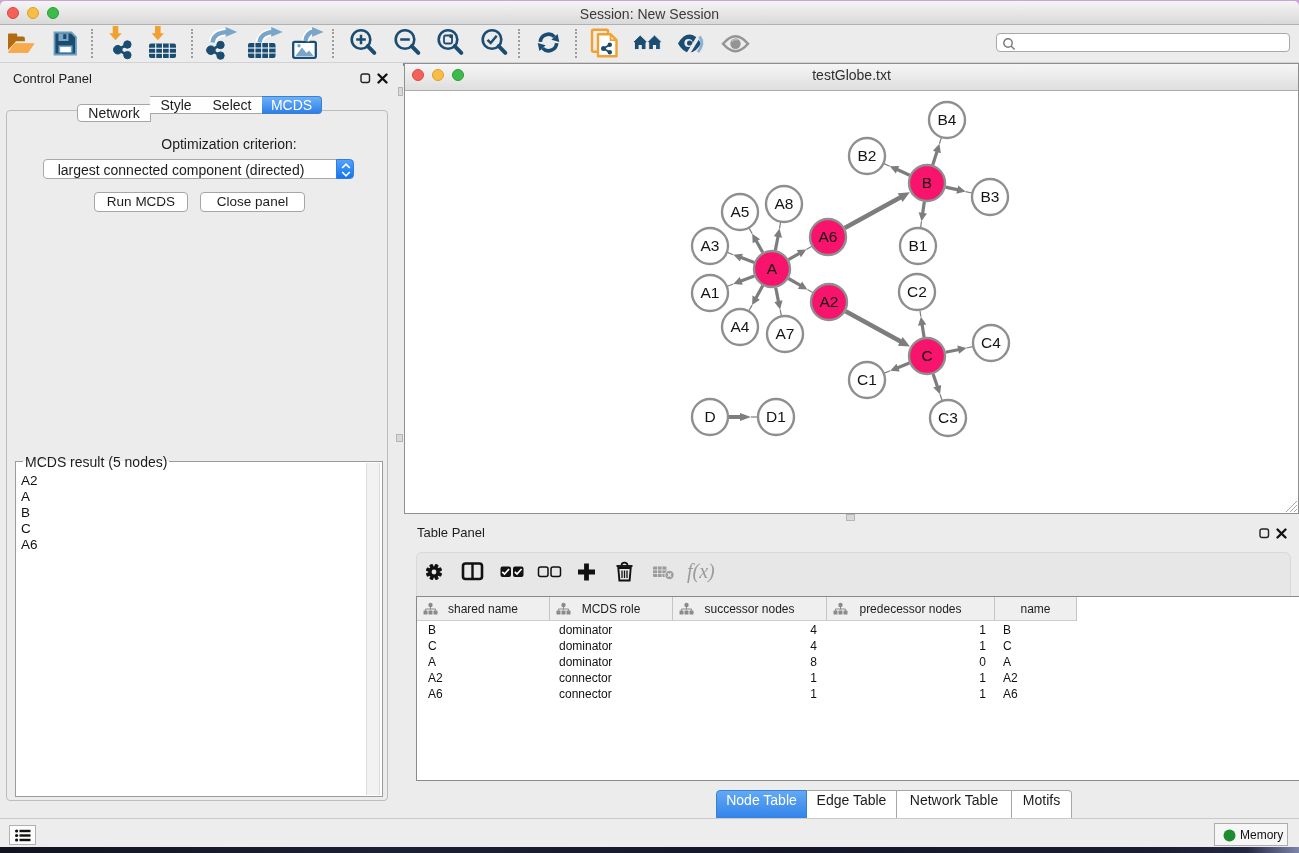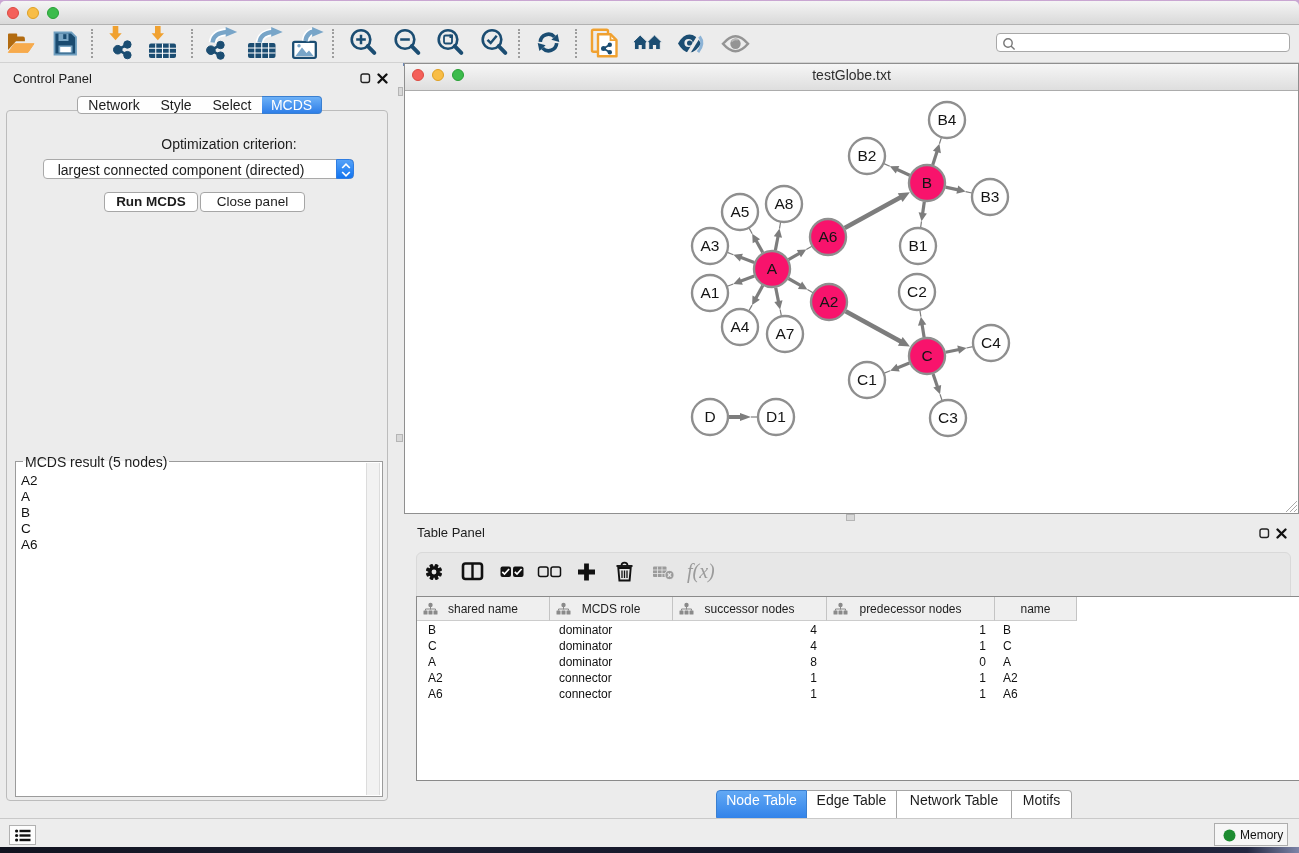--- a/index.html
+++ b/index.html
@@ -26,34 +26,34 @@
   .tsep { top:4px; width:0; height:29px; border-left:2px dotted #9d9d9d; position:absolute; }
   #searchbox { left:996px; top:8px; width:294px; height:19px; background:#fff;
     border:1px solid #a8a8a8; border-radius:4px; }
 
   
   #cp-title { left:13px; top:71px; font-size:13px; color:#1d1d1d; }
   #cp-box { left:6px; top:110px; width:382px; height:691px;
     border:1px solid #bcbcbc; border-radius:4px; background:#ececec; }
   .tab { top:96px; height:18px; background:#fefefe; border:1px solid #a6a6a6;
     font-size:14px; color:#1d1d1d; text-align:center; line-height:16.5px; z-index:5; }
-  #tab-network { left:77px;  width:74px; border-radius:4px 0 0 4px; }
+  #tab-network { left:77px;  width:74px; border-radius:4px 0 0 4px;margin-top:8px; }
   #tab-style   { left:150px; width:53px; border-left:none; }
   #tab-select  { left:202px; width:61px; border-left:none; }
   #tab-mcds    { left:262px; width:60px; border-left:none; border-radius:0 4px 4px 0;
     background:linear-gradient(#6db1f7,#2e7ee8); border-color:#3a7fd0; color:#fff; }
   #opt-label { left:6px; top:136px; width:446px; text-align:center; font-size:14px; color:#1c1c1c; }
   #dropdown { left:43px; top:159px; width:311px; height:20px; background:#fff;
     border:1px solid #a9a9a9; border-radius:4px; }
   #dropdown .dtext { left:0; top:1.5px; width:274px; text-align:center; font-size:14px; color:#1c1c1c; }
   #dd-btn { right:-1px; top:-1px; width:18px; height:20px; border-radius:0 4.5px 4.5px 0;
     background:linear-gradient(#55a2f8,#1174f0); border:1px solid #2f7de2; }
   .btn { top:192px; height:20px; background:#fff; border:1px solid #a6a6a6;
     border-radius:4px; font-size:13.5px; color:#1c1c1c; text-align:center; line-height:18px; }
-  #btn-run   { left:104px;  width:94px;font-weight:bold; }
+  #btn-run   { left:94px;  width:94px; }
   #btn-close { left:200px; width:105px; }
   #groupbox { left:15px; top:461px; width:368px; height:336px;
     border:1px solid #9b9b9b; background:#fff; }
   #gb-label { left:23px; top:454px; font-size:14px; color:#1c1c1c; padding:0 2px;
     background:linear-gradient(#ececec 46%, #ffffff 46%); z-index:3; }
   #gb-list { left:21px; top:473px; font-size:13.5px; color:#111; line-height:16px; }
   #gb-scroll { left:366px; top:463px; width:14px; height:332px; background:#f2f2f2;
     border-left:1px solid #dcdcdc; border-right:1px solid #dcdcdc; }
 
   
@@ -99,20 +99,21 @@
   #bottom-strip { left:0; top:847px; width:1299px; height:6px;
     background:linear-gradient(90deg,#11131f,#1c2033 30%,#141628 60%,#1a1d30 88%,#232741 96%,#7d85a9); }
 </style>
 </head>
 <body>
   <div class="abs" id="desktop-top"></div>
   <div class="abs" id="titlebar">
     <div class="abs tl t-red"></div>
     <div class="abs tl t-yel"></div>
     <div class="abs tl t-grn"></div>
+    <div class="abs" id="main-title">Session: New Session</div>
   </div>
 
   <div class="abs" id="toolbar">
     <svg class="abs" style="left:0;top:0" width="1299" height="38" viewBox="0 25 1299 38">
     <path d="M8 50 L8 34.4 Q8 33.4 9 33.4 L16.2 33.4 Q17.2 33.4 17.2 34.4 L17.2 36.6 L23 36.6 Q24.9 36.7 24.9 38.7 L24.9 41.2 L16 41.2 Z" fill="#b26b10"></path>
     <polygon points="8.3,52.4 14.4,43.7 34,43.7 28,52.4" fill="#f7ab4d" stroke="#f7ab4d" stroke-width="1" stroke-linejoin="round"></polygon>
     <path d="M54.5 32.5 H71.3 L76 37.2 V54.5 H54.5 Z" fill="#1a4b70" stroke="#6f9fc0" stroke-width="1.8"></path>
     <rect x="58.5" y="33.5" width="10" height="7.5" fill="#7aa6c4"></rect>
     <rect x="63.2" y="34.2" width="3.2" height="4.8" fill="#1a4b70"></rect>
     <rect x="58.5" y="45.5" width="14" height="7.2" fill="#7aa6c4"></rect>

